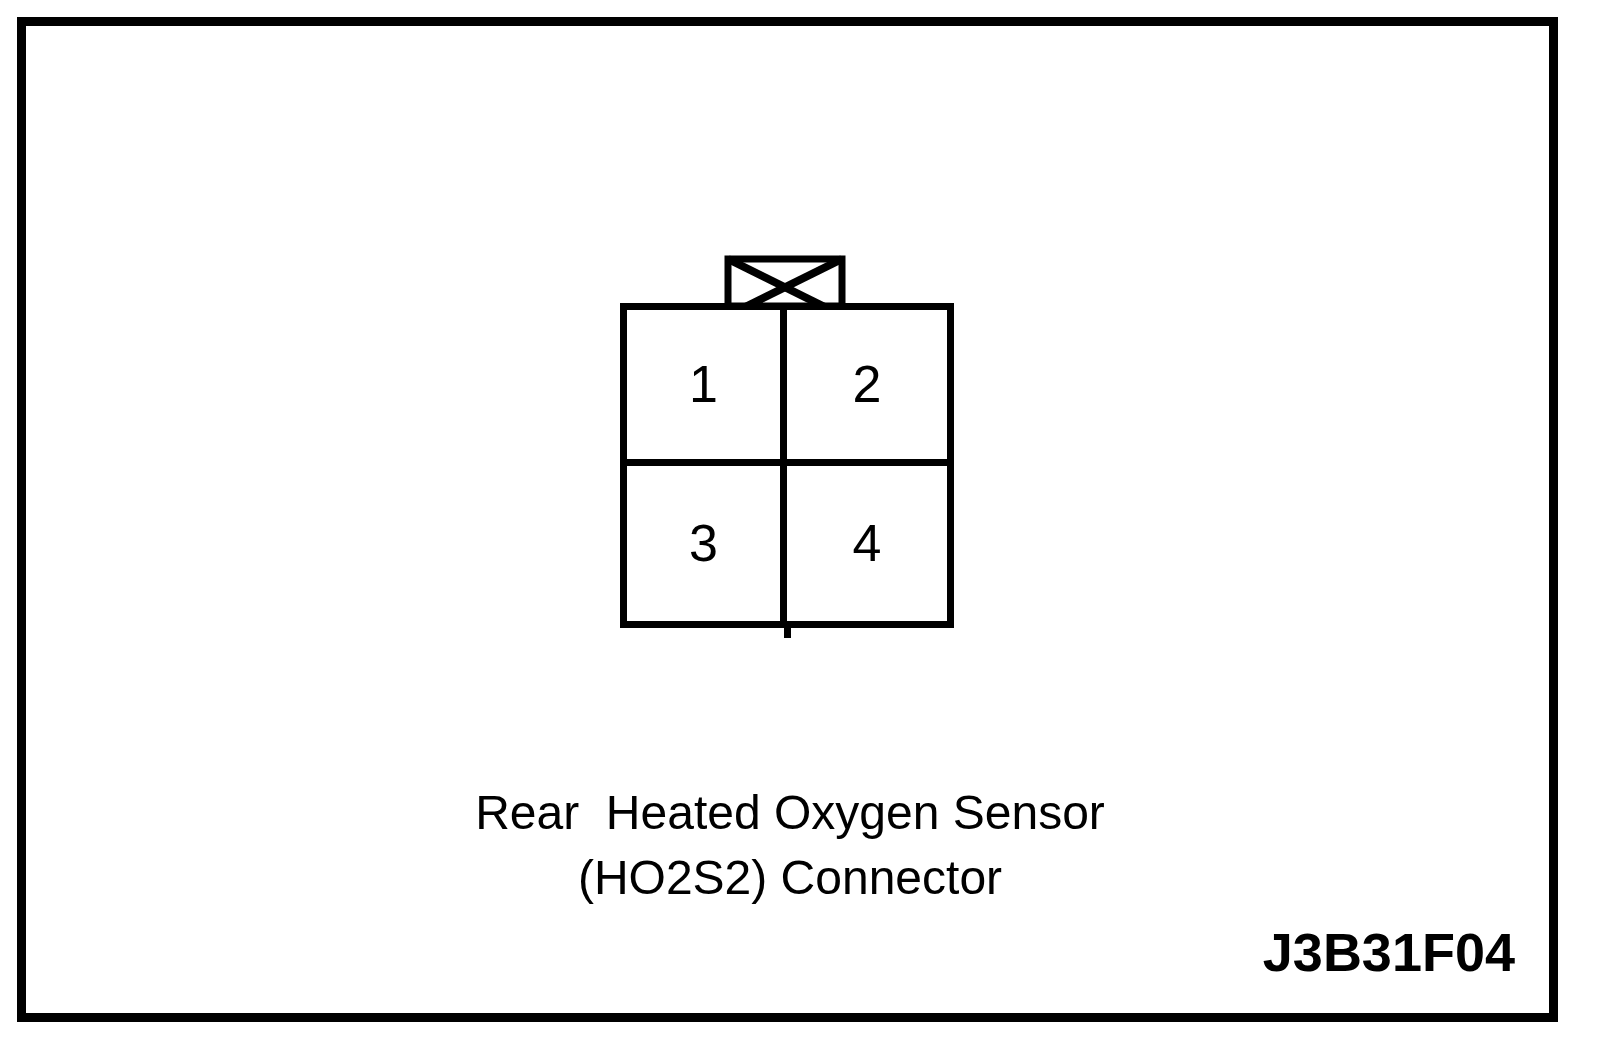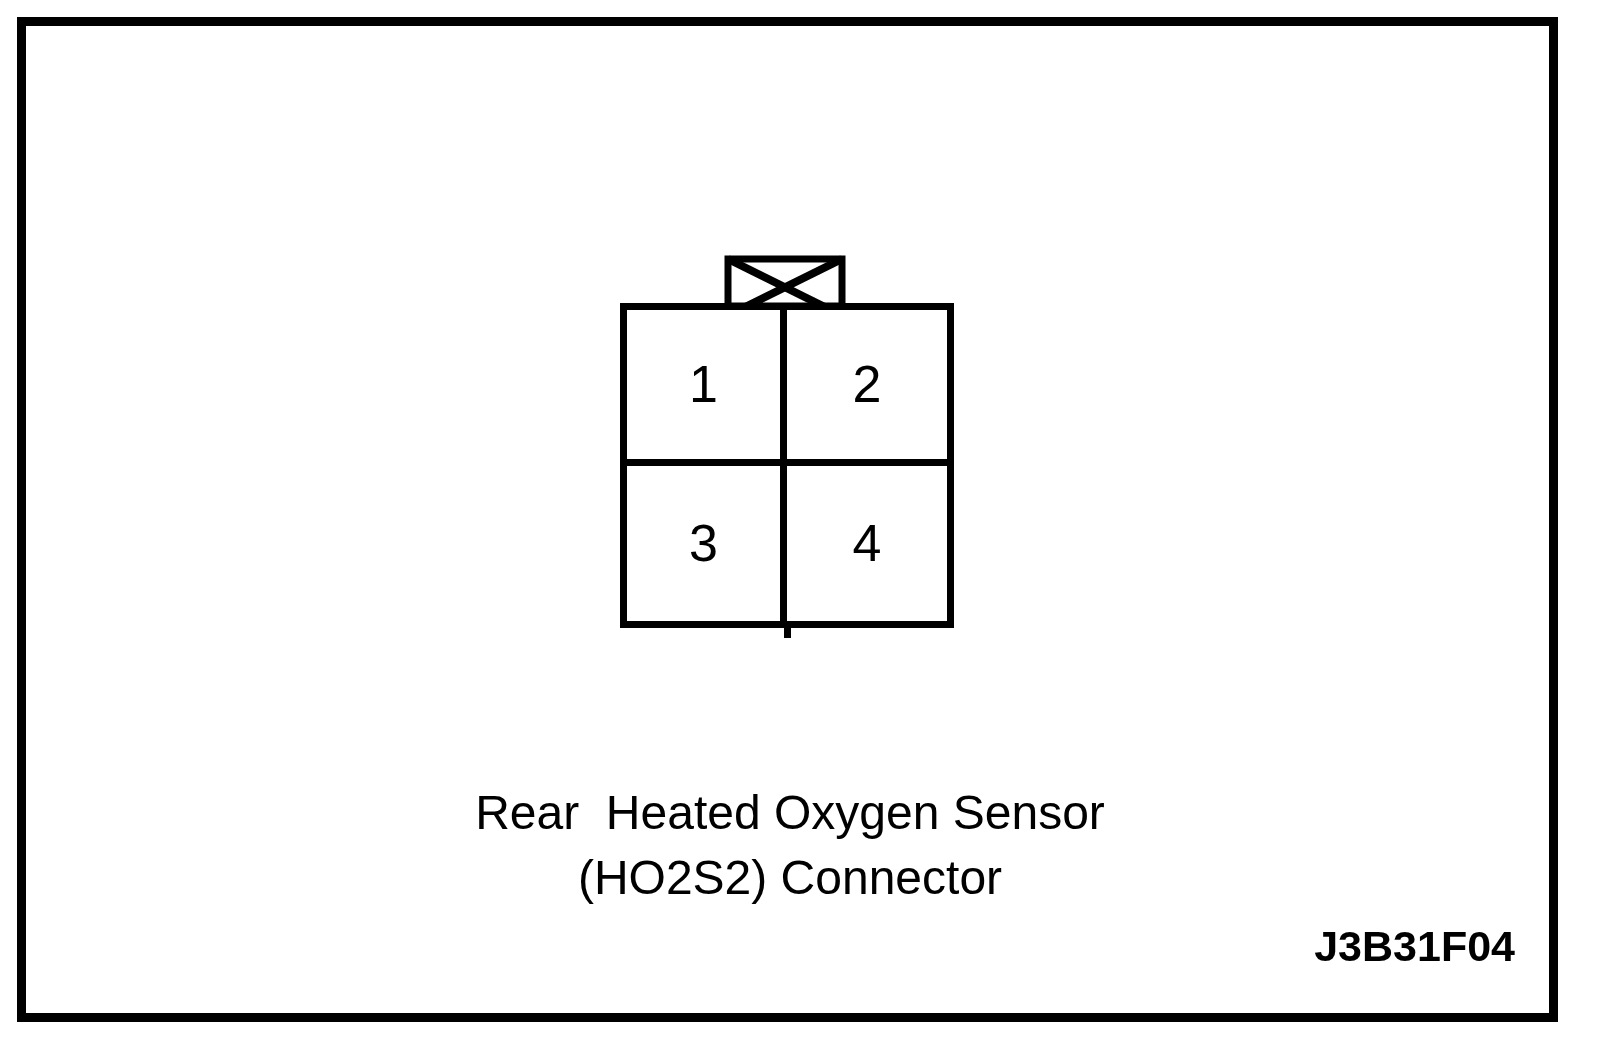--- a/index.html
+++ b/index.html
@@ -77,21 +77,21 @@
     color: #000000;
   }
   .caption-line {
     white-space: pre;
   }
   
   .figure-code {
     position: absolute;
     right: 85px;
     top: 925px;
-    font-size: 43px;
+    font-size: 54px;
     font-weight: bold;
     line-height: 1;
     color: #000000;
   }
 </style>
 </head>
 <body>
 
 <div class="page">
 

